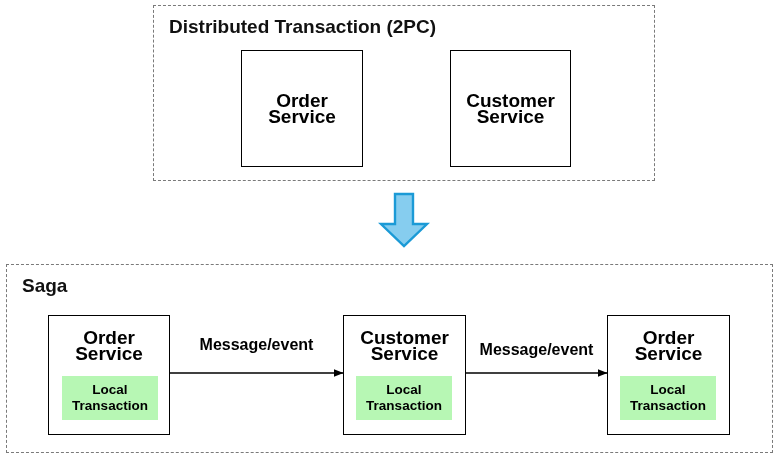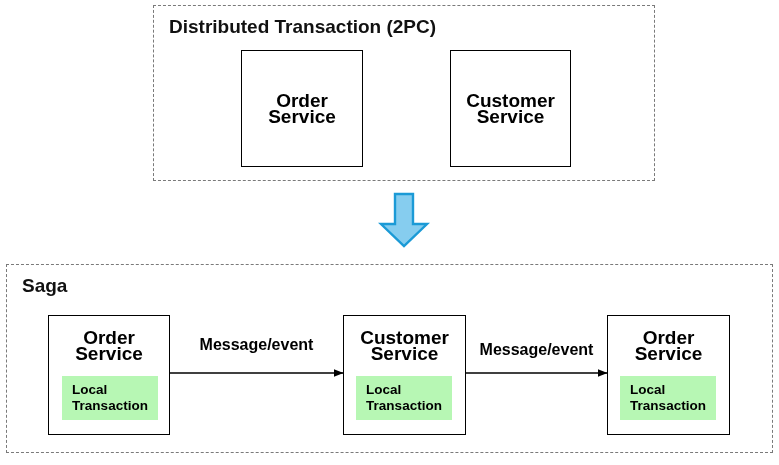--- a/index.html
+++ b/index.html
@@ -54,21 +54,21 @@
     white-space: pre-line;
   }
 
   
   .local-chip {
     position: absolute;
     background: #b7f7b4;
     display: flex;
     align-items: center;
     justify-content: center;
-    text-align: left;
+    text-align: center;
     font-size: 13.5px;
     line-height: 16px;
     color: #000000;
     white-space: pre-line;
     box-sizing: border-box;
   }
 
   
   .flow-arrow {
     position: absolute;

